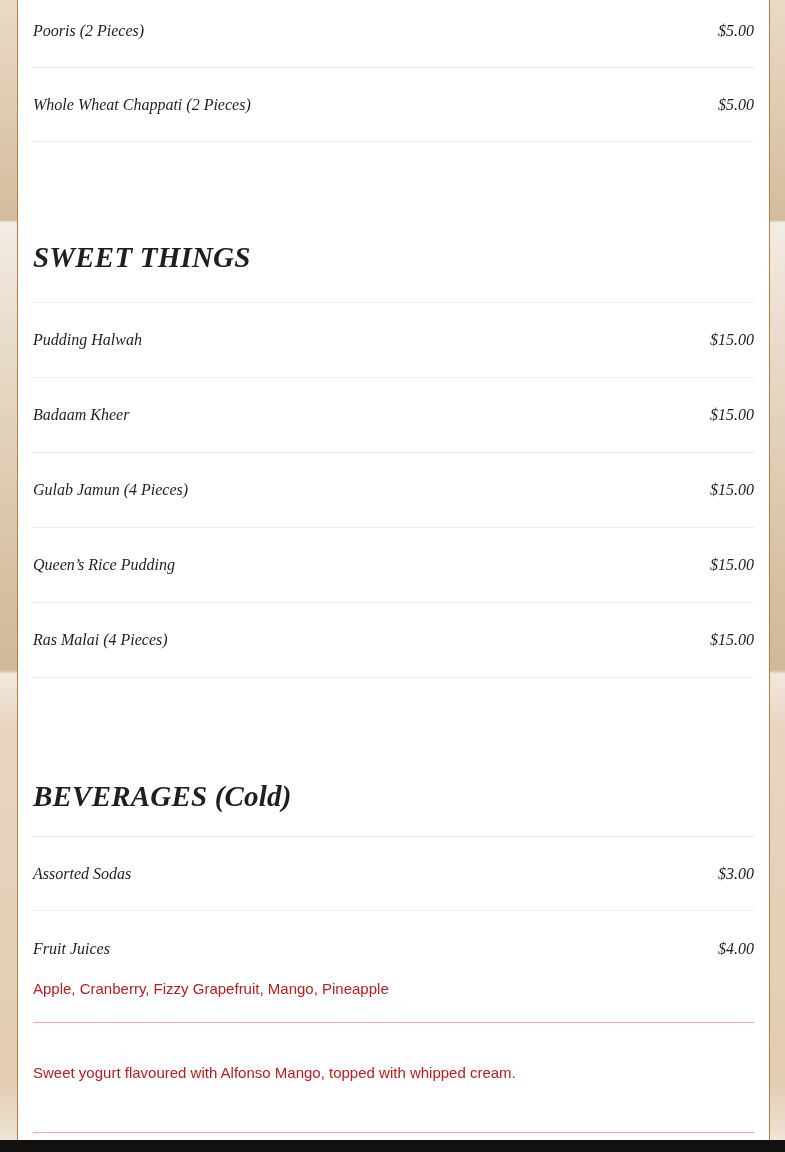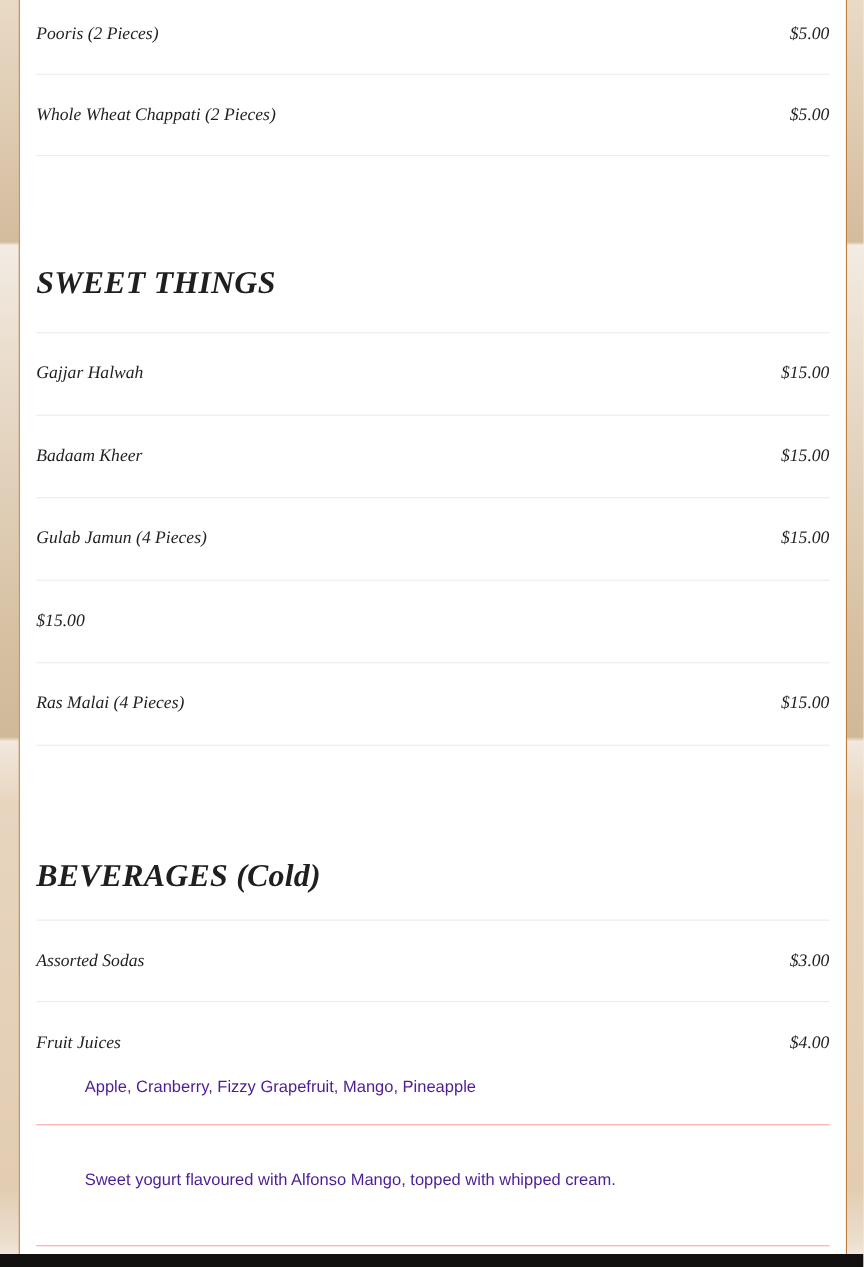--- a/index.html
+++ b/index.html
@@ -91,22 +91,21 @@
     font-size: 16px;
     color: #1f1f1f;
     white-space: nowrap;
   }
   .item-desc {
     margin-top: 16px;
     font-family: "Liberation Sans", "DejaVu Sans", sans-serif;
     font-style: normal;
     font-size: 15px;
     line-height: 20px;
-    color: #4c1d95;
-    margin-left: 44px;
+    color: #b91c1c;
   }
   .footer-bar {
     position: absolute;
     left: 0;
     right: 0;
     bottom: 0;
     height: 12px;
     background: #131110;
   }
 </style>
@@ -124,32 +123,33 @@
       <span class="item-name">Whole Wheat Chappati (2 Pieces)</span>
       <span class="item-price">$5.00</span>
     </div>
 
     <div class="gap"></div>
 
     <div class="header-row">
       <span class="section-title">SWEET THINGS</span>
     </div>
     <div class="row row-h75">
-      <span class="item-name">Gajjar Halwah</span>
+      <span class="item-name">Pudding Halwah</span>
       <span class="item-price">$15.00</span>
     </div>
     <div class="row row-h75">
       <span class="item-name">Badaam Kheer</span>
       <span class="item-price">$15.00</span>
     </div>
     <div class="row row-h75">
       <span class="item-name">Gulab Jamun (4 Pieces)</span>
       <span class="item-price">$15.00</span>
     </div>
     <div class="row row-h75">
+      <span class="item-name">Queen’s Rice Pudding</span>
       <span class="item-price">$15.00</span>
     </div>
     <div class="row row-h75">
       <span class="item-name">Ras Malai (4 Pieces)</span>
       <span class="item-price">$15.00</span>
     </div>
 
     <div class="gap2"></div>
 
     <div class="header-row bev">

